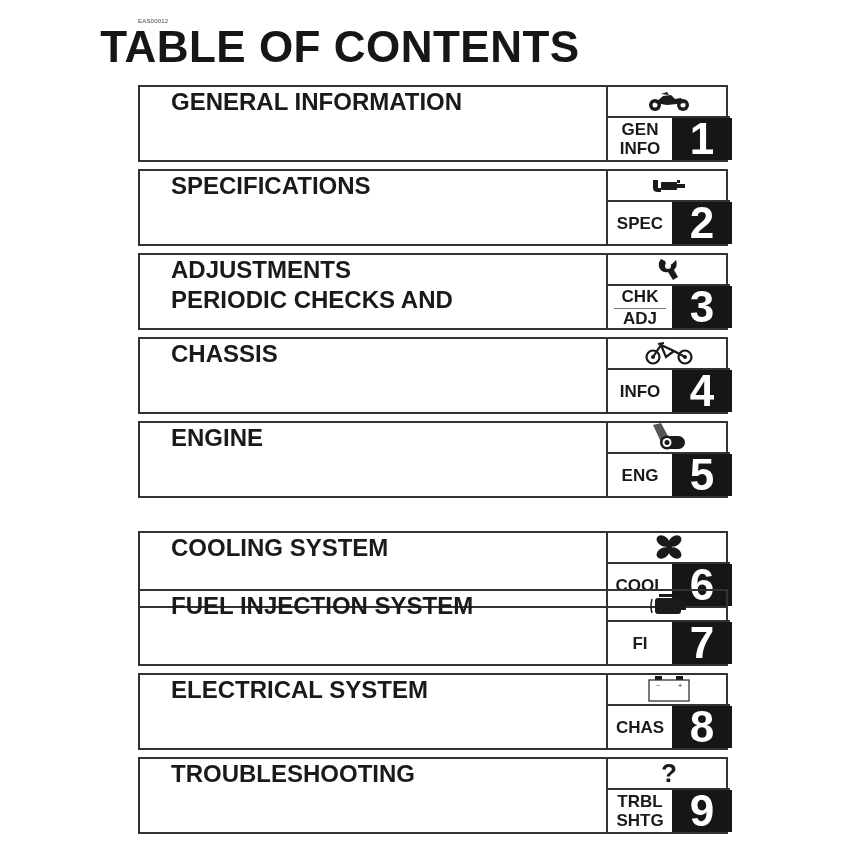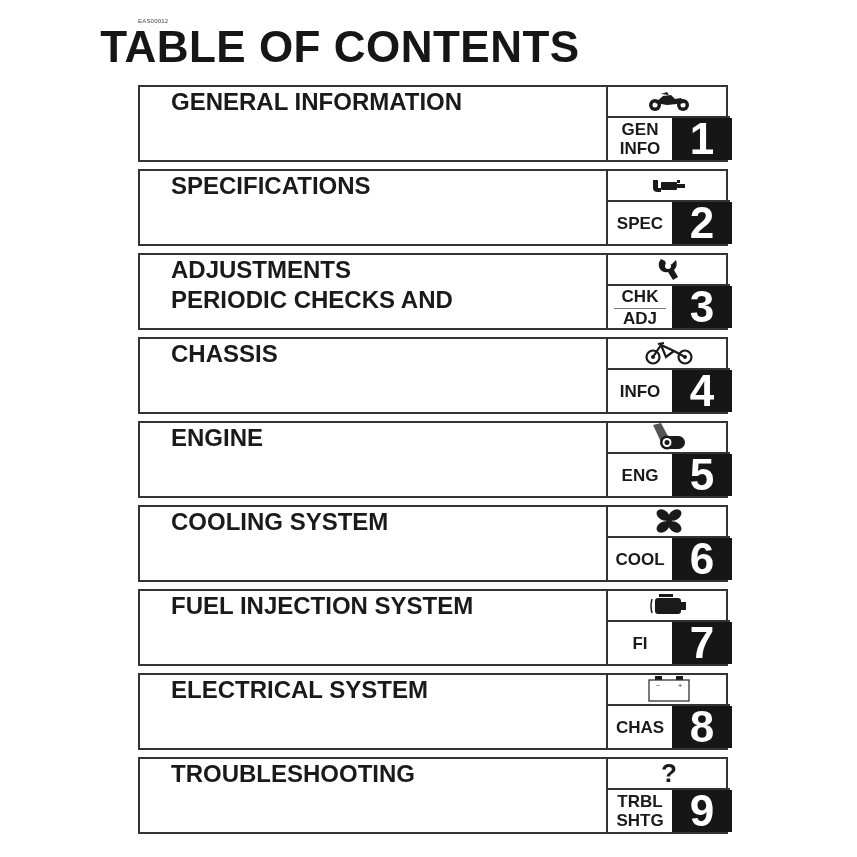--- a/index.html
+++ b/index.html
@@ -139,21 +139,21 @@
         <circle cx="20" cy="20.5" r="2.5" fill="#1a1a1a"></circle>
       </svg>
     </div>
     <div class="abbr">
       <span>ENG</span>
     </div>
     <div class="num">5</div>
   </div>
 </div>
 
-<div class="row" style="top:505px">
+<div class="row" style="top:531px">
   <div class="label">
       <div>
         <div>COOLING SYSTEM</div>
       </div>
     </div>
   <div class="tab">
     <div class="icon-area">
       <svg width="30" height="26" viewBox="0 0 30 26">
         <ellipse cx="9" cy="7" rx="7" ry="5" transform="rotate(35 9 7)" fill="#1a1a1a"></ellipse>
         <ellipse cx="21" cy="7" rx="7" ry="5" transform="rotate(-35 21 7)" fill="#1a1a1a"></ellipse>

